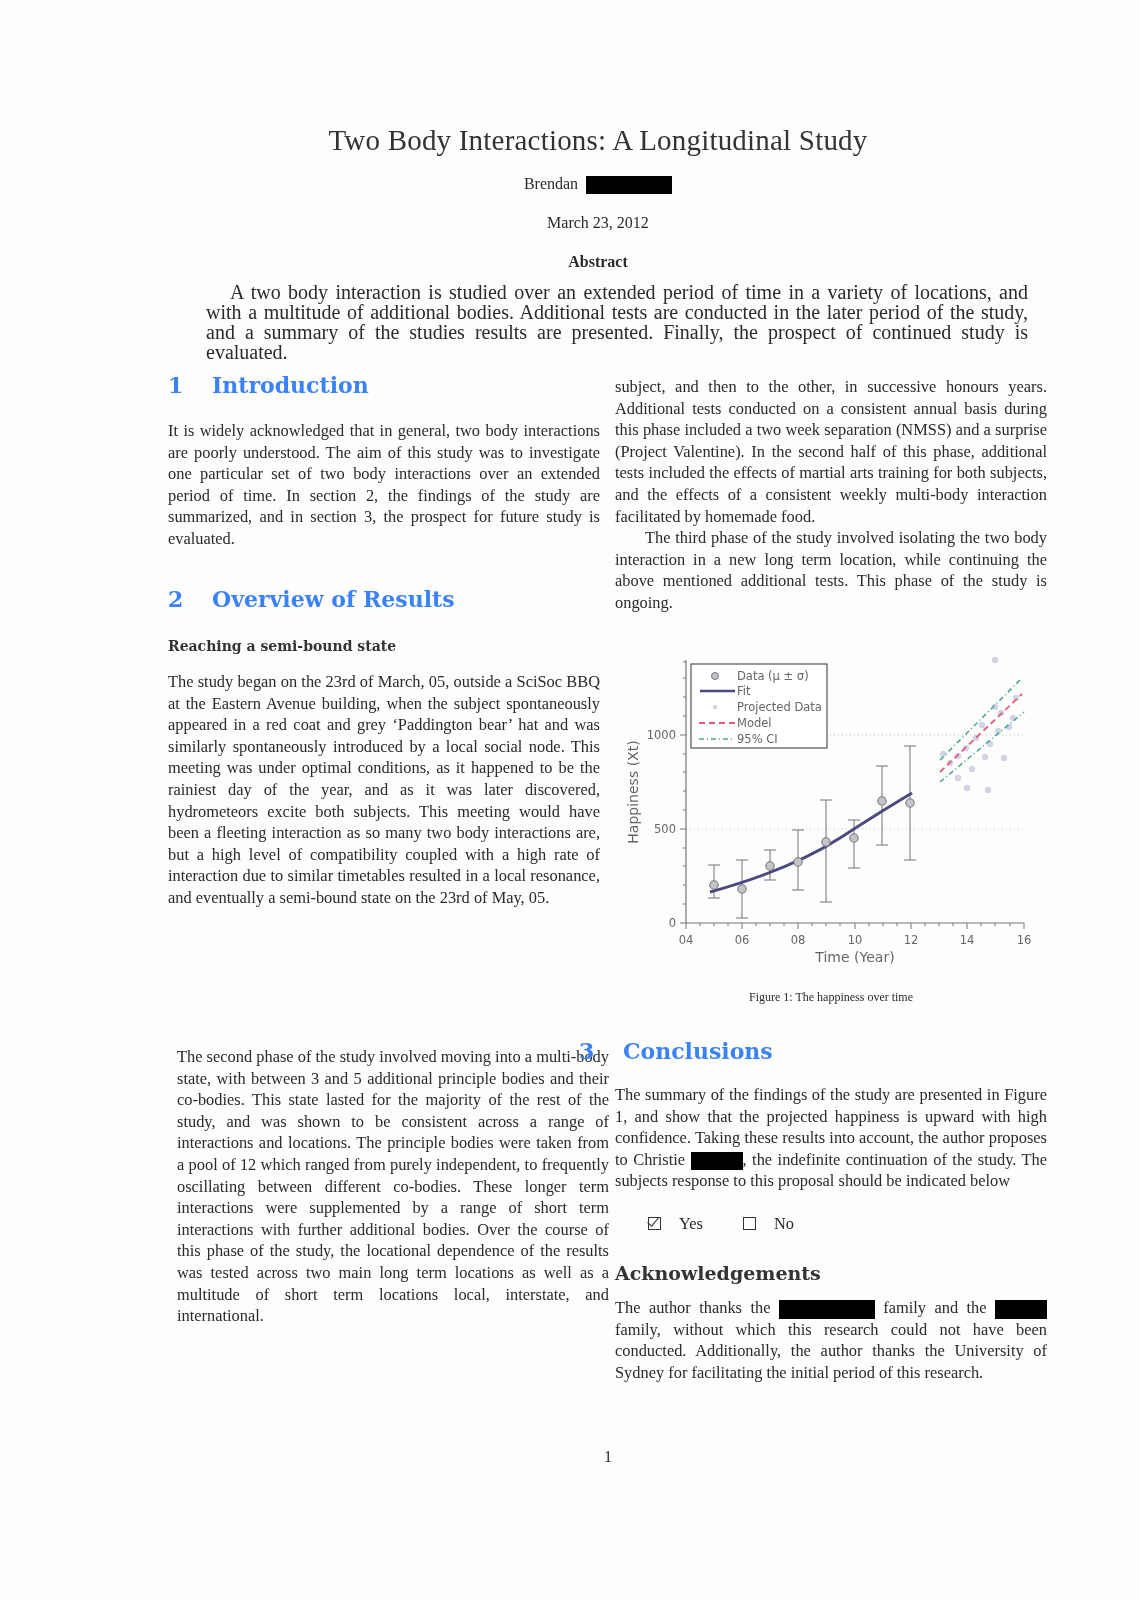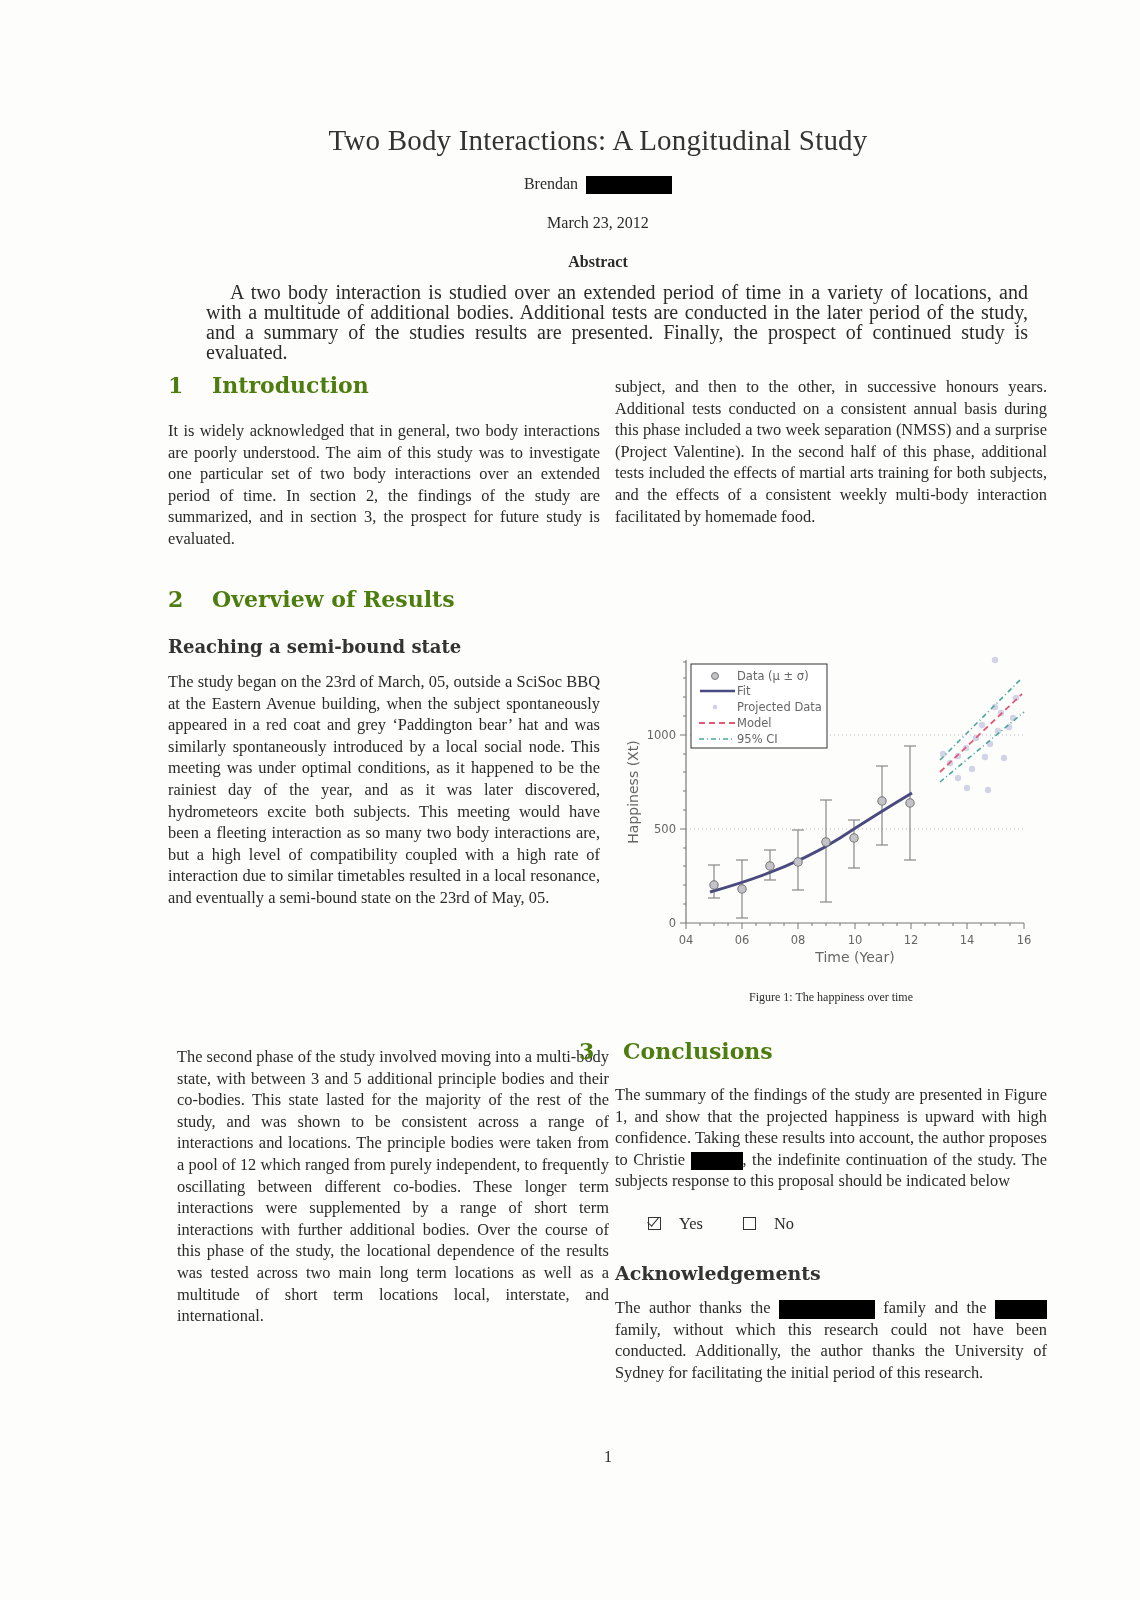--- a/index.html
+++ b/index.html
@@ -25,23 +25,23 @@
   .abs-head { position: absolute; top: 253px; left: 0; width: 1196px; text-align: center;
     font-family: "Liberation Serif", serif; font-weight: bold; font-size: 16px; }
   .abs-text { position: absolute; top: 282px; left: 206px; width: 822px;
     font-family: "Liberation Serif", serif; font-size: 20px; line-height: 20px;
     text-align: justify; text-indent: 24px; }
   .col { position: absolute; width: 432px; font-family: "Liberation Serif", serif;
     font-size: 16.4px; line-height: 21.6px; text-align: justify; }
   .col p { margin: 0; }
   .col .indent { text-indent: 30px; }
   .sec-h { font-family: "DejaVu Serif", serif; font-weight: bold; font-size: 22px;
-    position: absolute; color: #4d7c0f; }
+    position: absolute; color: #3b82f6; }
   .sec-h .num { display: inline-block; width: 44px; }
-  .sub-h { font-family: "DejaVu Serif", serif; font-weight: bold; font-size: 18px;
+  .sub-h { font-family: "DejaVu Serif", serif; font-weight: bold; font-size: 14px;
     position: absolute; color: #333; line-height: 25px; }
   .chart { position: absolute; left: 615px; top: 650px; width: 430px; height: 320px; }
   .caption { position: absolute; top: 990px; left: 615px; width: 432px; text-align: center;
     font-family: "Liberation Serif", serif; font-size: 12px; }
   .pagenum { position: absolute; top: 1448px; left: 0; width: 1216px; text-align: center;
     font-family: "Liberation Serif", serif; font-size: 16px; }
   .checks { position: absolute; top: 1214px; left: 648px; font-family: "Liberation Serif", serif; font-size: 16.4px; }
   .checks span { margin-right: 18px; }
   .box { display: inline-block; width: 11px; height: 11px; border: 1px solid #333; margin-right: 5px;
     vertical-align: -1px; position: relative; }
@@ -81,20 +81,21 @@
   <div class="col" style="top:671px;left:168px;">
     <p>The study began on the 23rd of March, 05, outside a SciSoc BBQ at the Eastern Avenue building, when the subject spontaneously appeared in a red coat and grey ‘Paddington bear’ hat and was similarly spontaneously introduced by a local social node. This meeting was under optimal conditions, as it happened to be the rainiest day of the year, and as it was later discovered, hydrometeors excite both subjects. This meeting would have been a fleeting interaction as so many two body interactions are, but a high level of compatibility coupled with a high rate of interaction due to similar timetables resulted in a local resonance, and eventually a semi-bound state on the 23rd of May, 05.</p>
   </div>
 
   <div class="col" style="top:1046px;left:168px;margin-left:9px;">
     <p>The second phase of the study involved moving into a multi-body state, with between 3 and 5 additional principle bodies and their co-bodies. This state lasted for the majority of the rest of the study, and was shown to be consistent across a range of interactions and locations. The principle bodies were taken from a pool of 12 which ranged from purely independent, to frequently oscillating between different co-bodies. These longer term interactions were supplemented by a range of short term interactions with further additional bodies. Over the course of this phase of the study, the locational dependence of the results was tested across two main long term locations as well as a multitude of short term locations local, interstate, and international.</p>
   </div>
 
   <div class="col" style="top:376px;left:615px;">
     <p>subject, and then to the other, in successive honours years. Additional tests conducted on a consistent annual basis during this phase included a two week separation (NMSS) and a surprise (Project Valentine). In the second half of this phase, additional tests included the effects of martial arts training for both subjects, and the effects of a consistent weekly multi-body interaction facilitated by homemade food.</p>
+    <p class="indent">The third phase of the study involved isolating the two body interaction in a new long term location, while continuing the above mentioned additional tests. This phase of the study is ongoing.</p>
   </div>
 
   <svg class="chart" viewBox="615 650 430 320" width="430" height="320">
 
     <line x1="686" y1="735" x2="1024" y2="735" stroke="#bbb" stroke-dasharray="1,3"></line>
     <line x1="686" y1="829" x2="1024" y2="829" stroke="#bbb" stroke-dasharray="1,3"></line>
 
     <line x1="686" y1="660" x2="686" y2="923" stroke="#777" stroke-width="1.2"></line>
     <line x1="686" y1="923" x2="1024" y2="923" stroke="#777" stroke-width="1.2"></line>
     <g stroke="#777" stroke-width="1">

